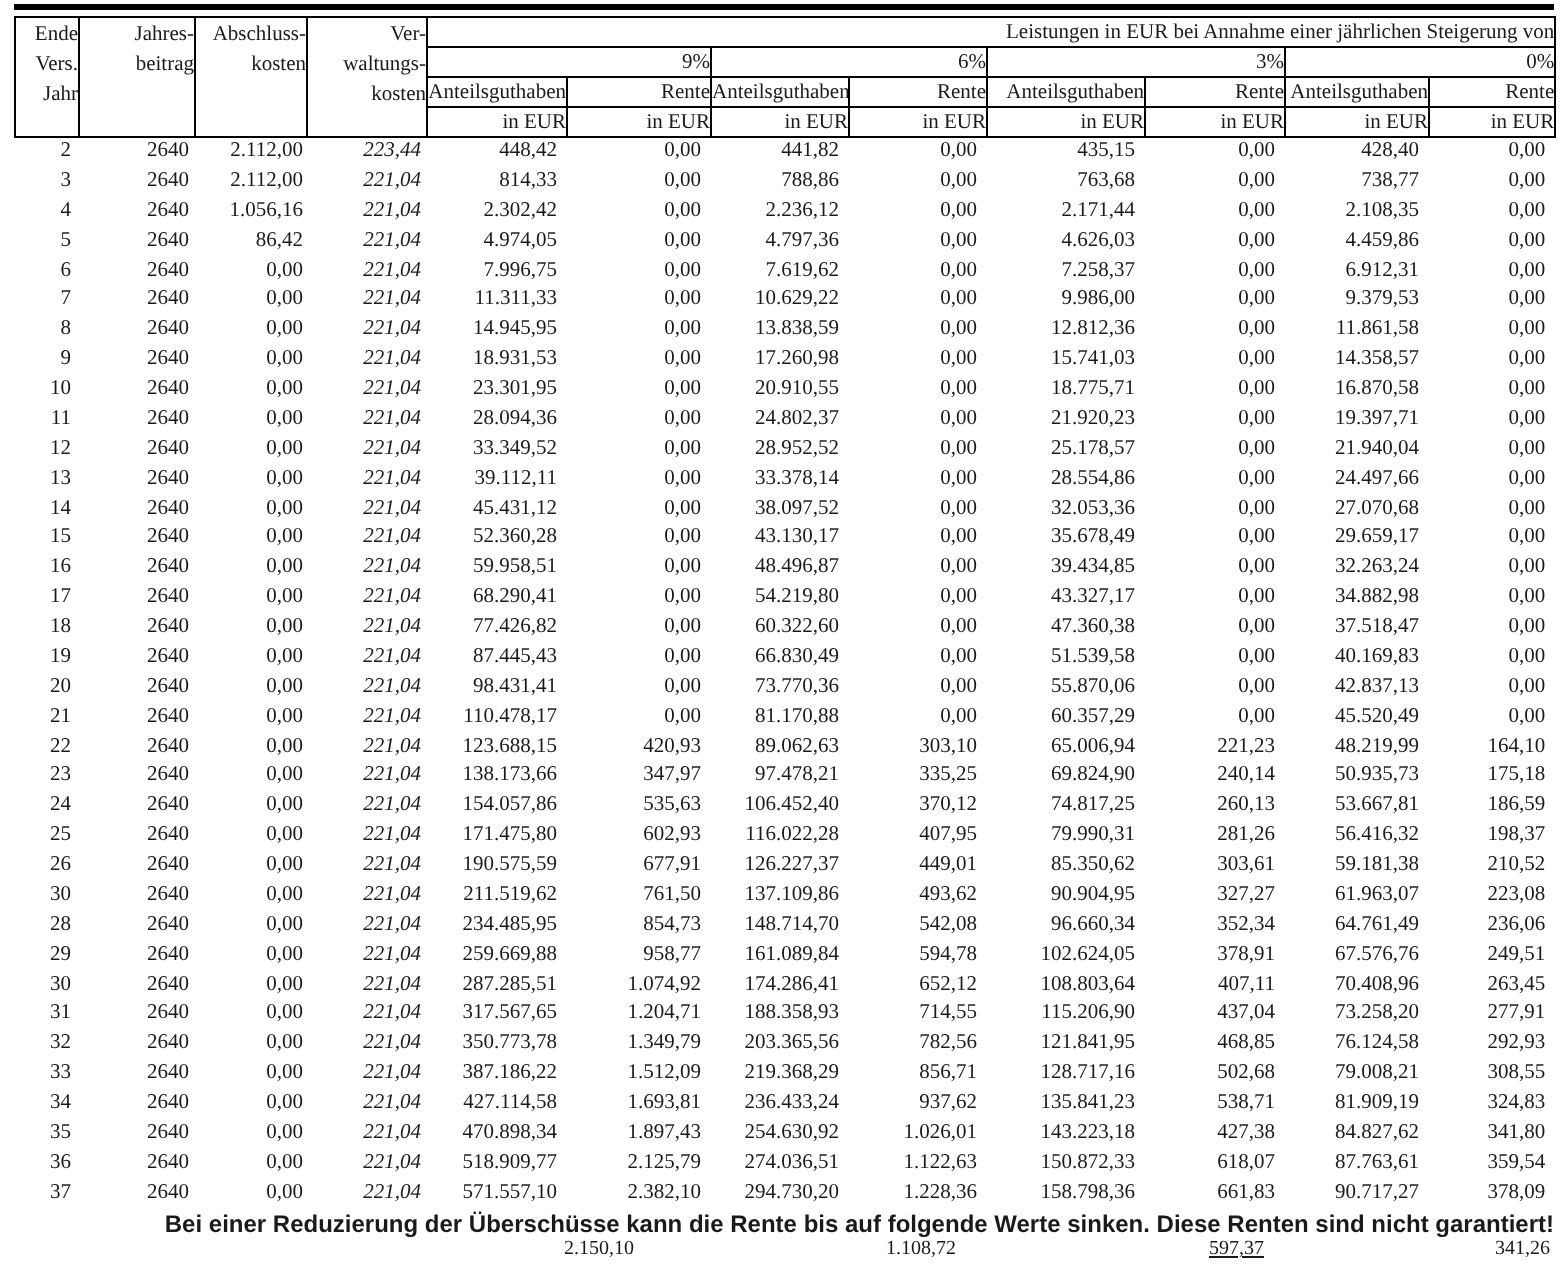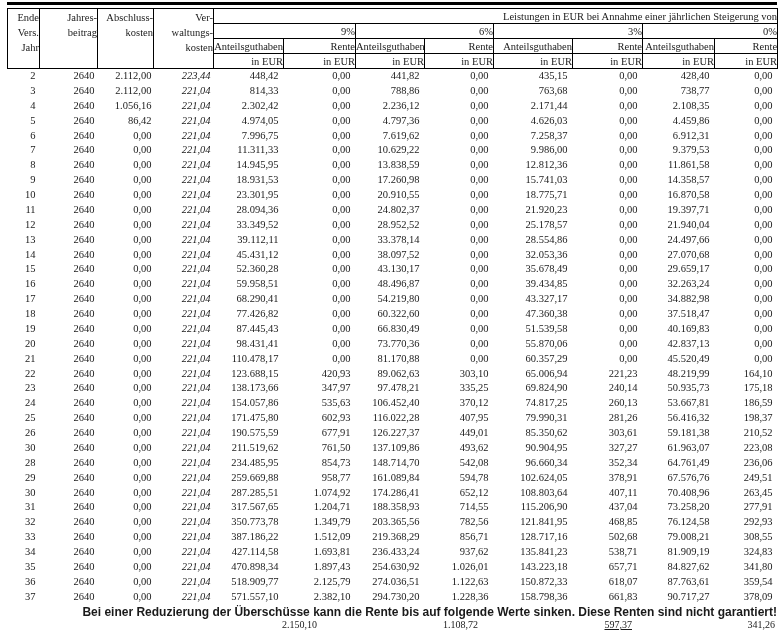--- a/index.html
+++ b/index.html
@@ -617,21 +617,21 @@
       <tr>
         <td>35</td>
         <td>2640</td>
         <td>0,00</td>
         <td>221,04</td>
         <td>470.898,34</td>
         <td>1.897,43</td>
         <td>254.630,92</td>
         <td>1.026,01</td>
         <td>143.223,18</td>
-        <td>657,71</td>
+        <td>427,38</td>
         <td>84.827,62</td>
         <td>341,80</td>
       </tr>
       <tr>
         <td>36</td>
         <td>2640</td>
         <td>0,00</td>
         <td>221,04</td>
         <td>518.909,77</td>
         <td>2.125,79</td>

